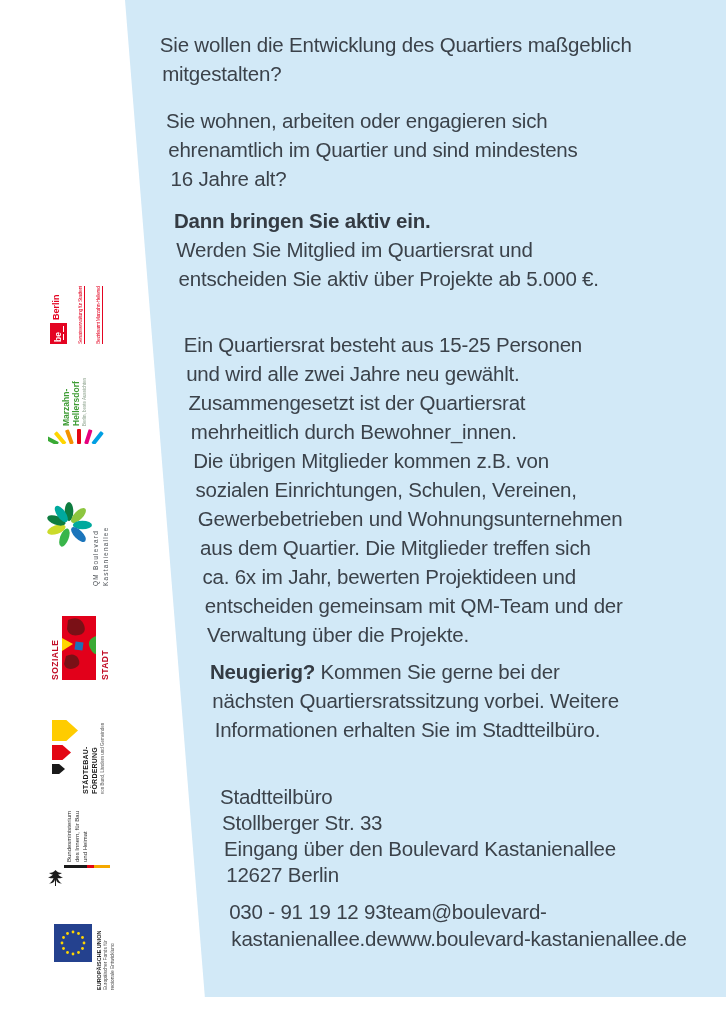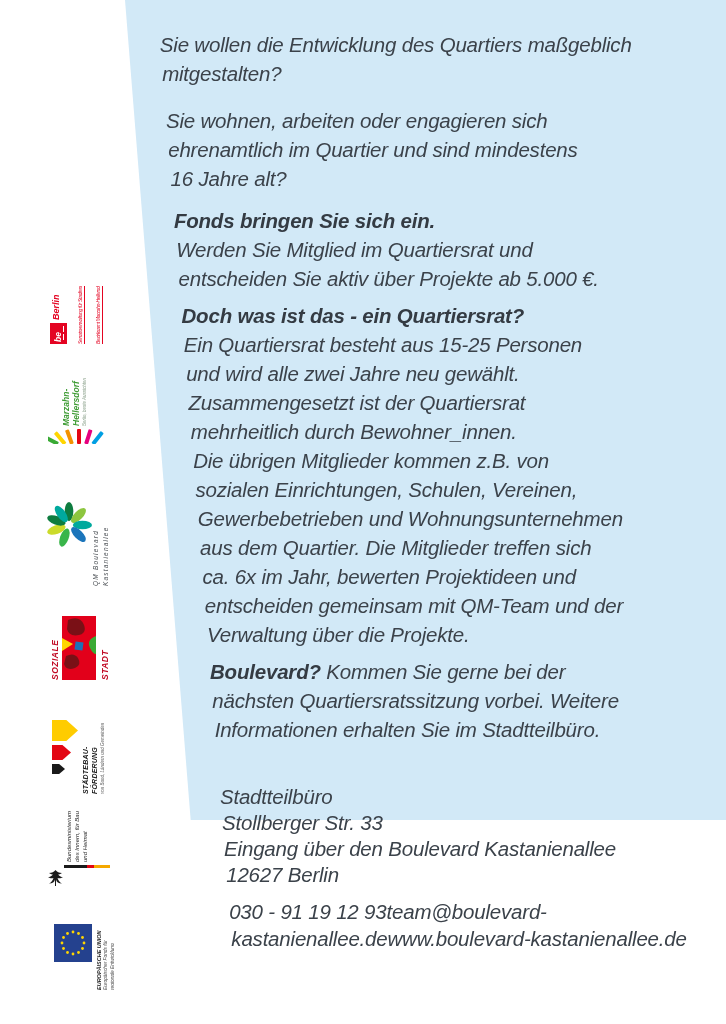--- a/index.html
+++ b/index.html
@@ -1,21 +1,21 @@
 <!DOCTYPE html>
 <html><head>
 <meta charset="utf-8">
 <style>
   html,body{margin:0;padding:0;}
   body{
     width:726px;height:1024px;position:relative;overflow:hidden;
     background:#ffffff;
     font-family:"Liberation Sans","DejaVu Sans",sans-serif;
   }
-  .page{position:absolute;inset:0;width:726px;height:820px;font-style:italic;}
+  .page{position:absolute;inset:0;width:726px;height:997px;}
   
   .panel{
     position:absolute;inset:0;
     clip-path:polygon(125px 0, 726px 0, 726px 1024px, 207px 1024px);
   }
   
   .content{
     position:absolute;inset:0;
     font-size:20.5px;line-height:29px;letter-spacing:-0.2px;
     color:#3b424a;
@@ -96,38 +96,38 @@
   <div class="content" style="color: rgb(59, 66, 74);">
     <div class="shape"></div>
 
     <p class="p1">Sie wollen die Entwicklung des Quartiers maßgeblich
 mitgestalten?</p>
 
     <p class="p2">Sie wohnen, arbeiten oder engagieren sich
 ehrenamtlich im Quartier und sind mindestens
 16 Jahre alt?</p>
 
-    <p class="p3"><strong>Fonds bringen Sie sich ein.</strong><span>
+    <p class="p3"><strong>Dann bringen Sie aktiv ein.</strong><span>
 Werden Sie Mitglied im Quartiersrat und
 entscheiden Sie aktiv über Projekte ab 5.000 €.</span></p>
 
-    <p class="p4"><strong>Doch was ist das -  ein Quartiersrat?</strong><span>
+    <p class="p4"><span>
 Ein Quartiersrat besteht aus 15-25 Personen
 und wird alle zwei Jahre neu gewählt.
 Zusammengesetzt ist der Quartiersrat
 mehrheitlich durch Bewohner_innen.
 Die übrigen Mitglieder kommen z.B. von
 sozialen Einrichtungen, Schulen, Vereinen,
 Gewerbebetrieben und Wohnungsunternehmen
 aus dem Quartier. Die Mitglieder treffen sich
 ca. 6x im Jahr, bewerten Projektideen und
 entscheiden gemeinsam mit QM-Team und der
 Verwaltung über die Projekte.</span></p>
 
-    <p class="p5"><strong>Boulevard?</strong><span> Kommen Sie gerne bei der
+    <p class="p5"><strong>Neugierig?</strong><span> Kommen Sie gerne bei der
 nächsten Quartiersratssitzung vorbei. Weitere
 Informationen erhalten Sie im Stadtteilbüro.</span></p>
 
     <p class="p6"><span>
 Stadtteilbüro
 Stollberger Str. 33
 Eingang über den Boulevard Kastanienallee
 12627 Berlin</span></p>
 
     <p class="p7"><span>030 - 91 19 12 93</span><span>team@boulevard-kastanienallee.de</span><span>www.boulevard-kastanienallee.de</span></p>

